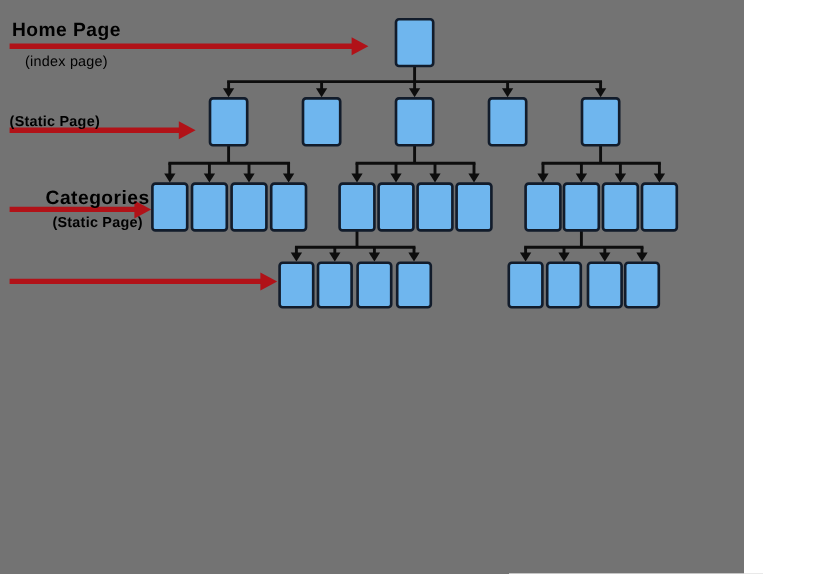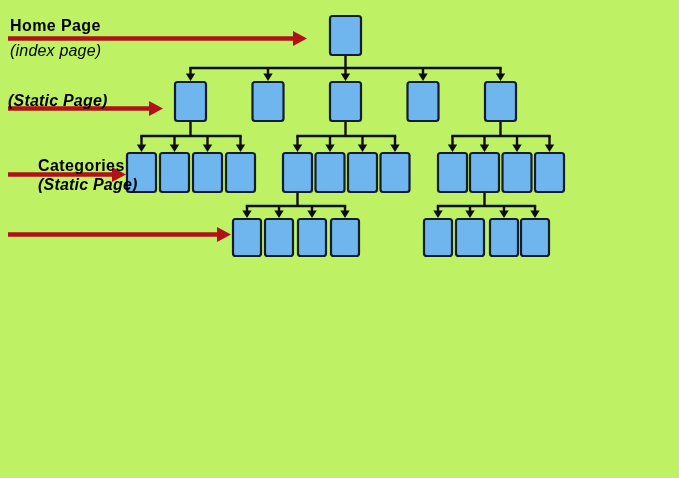--- a/index.html
+++ b/index.html
@@ -1,29 +1,30 @@
 <!DOCTYPE html>
 <html><head>
 <meta charset="utf-8">
 <style>
   html,body{margin:0;padding:0;background:#ffffff;}
   .canvas{
     position:relative;
-    width:679px;height:478px;
-    background:#bef264;
+    width:620px;height:478px;
+    background:#737373;
     overflow:hidden;
     font-family:"Liberation Sans", sans-serif;
+    text-align:center;
   }
   .diagram-svg{position:absolute;left:0;top:0;}
   .annot{position:absolute;color:#000;}
   .annot .title{
     font-size:16px;font-weight:700;letter-spacing:0.4px;line-height:17px;white-space:nowrap;
   }
   .annot .sub{
-    font-size:16px;font-weight:700;letter-spacing:0.2px;line-height:14px;white-space:nowrap;font-style:italic;
+    font-size:12px;font-weight:700;letter-spacing:0.2px;line-height:14px;white-space:nowrap;
   }
   .a0{left:10px;top:17px;}  .a0 .sub{margin-top:10px;font-weight:400;}
   .a1{left:8px;top:88px;}   .a1 .sub{margin-top:6px;}
   .a2{left:8px;top:157px;margin-left:30px;}  .a2 .sub{margin-top:4px;}
   .a3{left:8px;top:216px;}  .a3 .sub{margin-top:5px;}
 </style>
 </head>
 <body>
 
 <div class="canvas">

